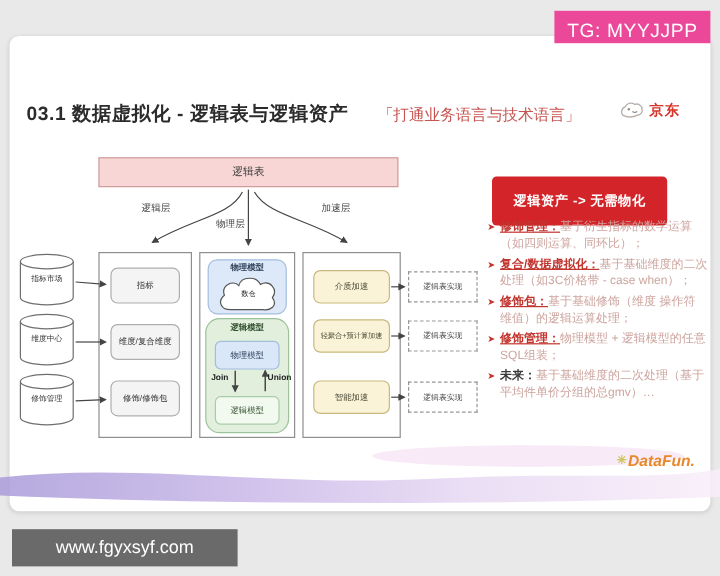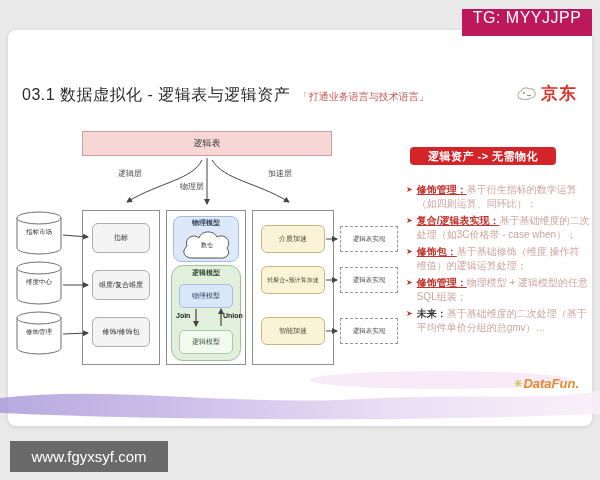--- a/index.html
+++ b/index.html
@@ -10,34 +10,34 @@
     font-family:"Liberation Sans", sans-serif;
     overflow:hidden;
   }
   .slide {
     position:absolute; left:8px; top:30px; width:584px; height:396px;
     background:#ffffff; border-radius:8px;
     box-shadow:0 1px 4px rgba(0,0,0,.12);
   }
   .wm-top {
     position:absolute; left:462px; top:9px; width:130px; height:27px;
-    background:#be185d; color:#fff; font-size:16px;
-    display:flex; align-items:flex-start; justify-content:center;
+    background:#ec4899; color:#fff; font-size:16px;
+    display:flex; align-items:flex-end; justify-content:center;
     letter-spacing:.5px; z-index:30;
   }
   .wm-bottom {
-    position:absolute; left:10px; top:441px; width:158px; height:31px;
+    position:absolute; left:10px; top:441px; width:188px; height:31px;
     background:#6a6a6a; color:#fff; font-size:15px;
     display:flex; align-items:center; justify-content:center; z-index:30;
   }
   .title-row { position:absolute; left:22px; top:85px; white-space:nowrap; z-index:5; }
-  .title { display:inline; font-size:16px; font-weight:normal; color:#2b2b2b; letter-spacing:.5px; }
-  .subtitle { display:inline; font-size:10px; color:#c6534f; margin-left:4px; }
+  .title { display:inline; font-size:16px; font-weight:bold; color:#2b2b2b; letter-spacing:.5px; }
+  .subtitle { display:inline; font-size:13px; color:#c6534f; margin-left:20px; }
   .jd-logo { position:absolute; left:516px; top:82px; display:flex; align-items:center; gap:3px; z-index:5; }
-  .jd-text { color:#d7342c; font-weight:bold; font-size:17px; letter-spacing:1px; }
+  .jd-text { color:#d7342c; font-weight:bold; font-size:12px; letter-spacing:1px; }
 
   
   .box { position:absolute; display:flex; align-items:center; justify-content:center; text-align:center; }
   .top-pink { left:82px; top:131px; width:250px; height:25px;
     background:#f7d6d5; border:1px solid #cf9d9c; font-size:9px; color:#3a3a3a; }
   .layer-label { position:absolute; font-size:8px; color:#444; z-index:6; }
   .container { position:absolute; top:210px; height:155px; background:#fff; border:1px solid #8e8e8e; }
   .c1 { left:82px; width:78px; }
   .c2 { left:166px; width:80px; }
   .c3 { left:252px; width:82px; }
@@ -61,21 +61,21 @@
     border:1px solid #a8cba8; border-radius:5px; font-size:7px; color:#33502f; z-index:6; }
   .join-label { position:absolute; left:176px; top:312px; font-size:7px; font-weight:bold; color:#222; z-index:7; }
   .union-label { position:absolute; left:223px; top:312px; font-size:7px; font-weight:bold; color:#222; z-index:7; }
   .yellow-item { left:261px; width:64px; height:28px; background:#fbf3d8;
     border:1px solid #c9b97f; border-radius:6px; font-size:7px; color:#4a4a35; padding:1px; }
   .yellow-sm { font-size:6px; }
   .dashed-item { left:340px; width:58px; height:26px; background:#fff;
     border:1px dashed #979797; font-size:6.5px; color:#444; padding:1px; }
 
   
-  .badge { position:absolute; left:410px; top:147px; width:146px; height:18px;
+  .badge { position:absolute; left:410px; top:147px; width:146px; height:41px;
     background:#d3242a; border-radius:4px; color:#fff; font-size:11px; font-weight:bold;
     display:flex; align-items:center; justify-content:center; letter-spacing:.5px; z-index:6; }
   .bullets { position:absolute; left:406px; top:183px; width:184px; z-index:6; }
   .bullet { display:flex; margin-bottom:3px; }
   .bullet-marker { color:#c2342e; font-size:8px; line-height:14px; margin-right:4px; flex:0 0 auto; }
   .bullet-text { font-size:10px; line-height:14px; color:#cda49e; }
   .bullet-head { color:#c2342e; font-weight:bold; text-decoration:underline; }
   .bullet-head.dark { color:#3a3a3a; text-decoration:none; }
   .datafun { position:absolute; left:514px; top:376px; font-size:13px; font-weight:bold;
     font-style:italic; color:#e8882a; z-index:6; display:flex; align-items:center; }
@@ -222,21 +222,21 @@
   <span>逻辑资产 -&gt; 无需物化</span>
 </div>
 
 <div class="bullets">
   <div class="bullet">
     <span class="bullet-marker">➤</span>
     <span class="bullet-text"><span class="bullet-head">修饰管理：</span><span>基于衍生指标的数学运算（如四则运算、同环比）；</span></span>
   </div>
   <div class="bullet">
     <span class="bullet-marker">➤</span>
-    <span class="bullet-text"><span class="bullet-head">复合/逻辑表实现：</span><span>基于基础维度的二次处理（如3C价格带 - case when）；</span></span>
+    <span class="bullet-text"><span class="bullet-head">复合/数据虚拟化：</span><span>基于基础维度的二次处理（如3C价格带 - case when）；</span></span>
   </div>
   <div class="bullet">
     <span class="bullet-marker">➤</span>
     <span class="bullet-text"><span class="bullet-head">修饰包：</span><span>基于基础修饰（维度 操作符 维值）的逻辑运算处理；</span></span>
   </div>
   <div class="bullet">
     <span class="bullet-marker">➤</span>
     <span class="bullet-text"><span class="bullet-head">修饰管理：</span><span>物理模型 + 逻辑模型的任意SQL组装；</span></span>
   </div>
   <div class="bullet">

